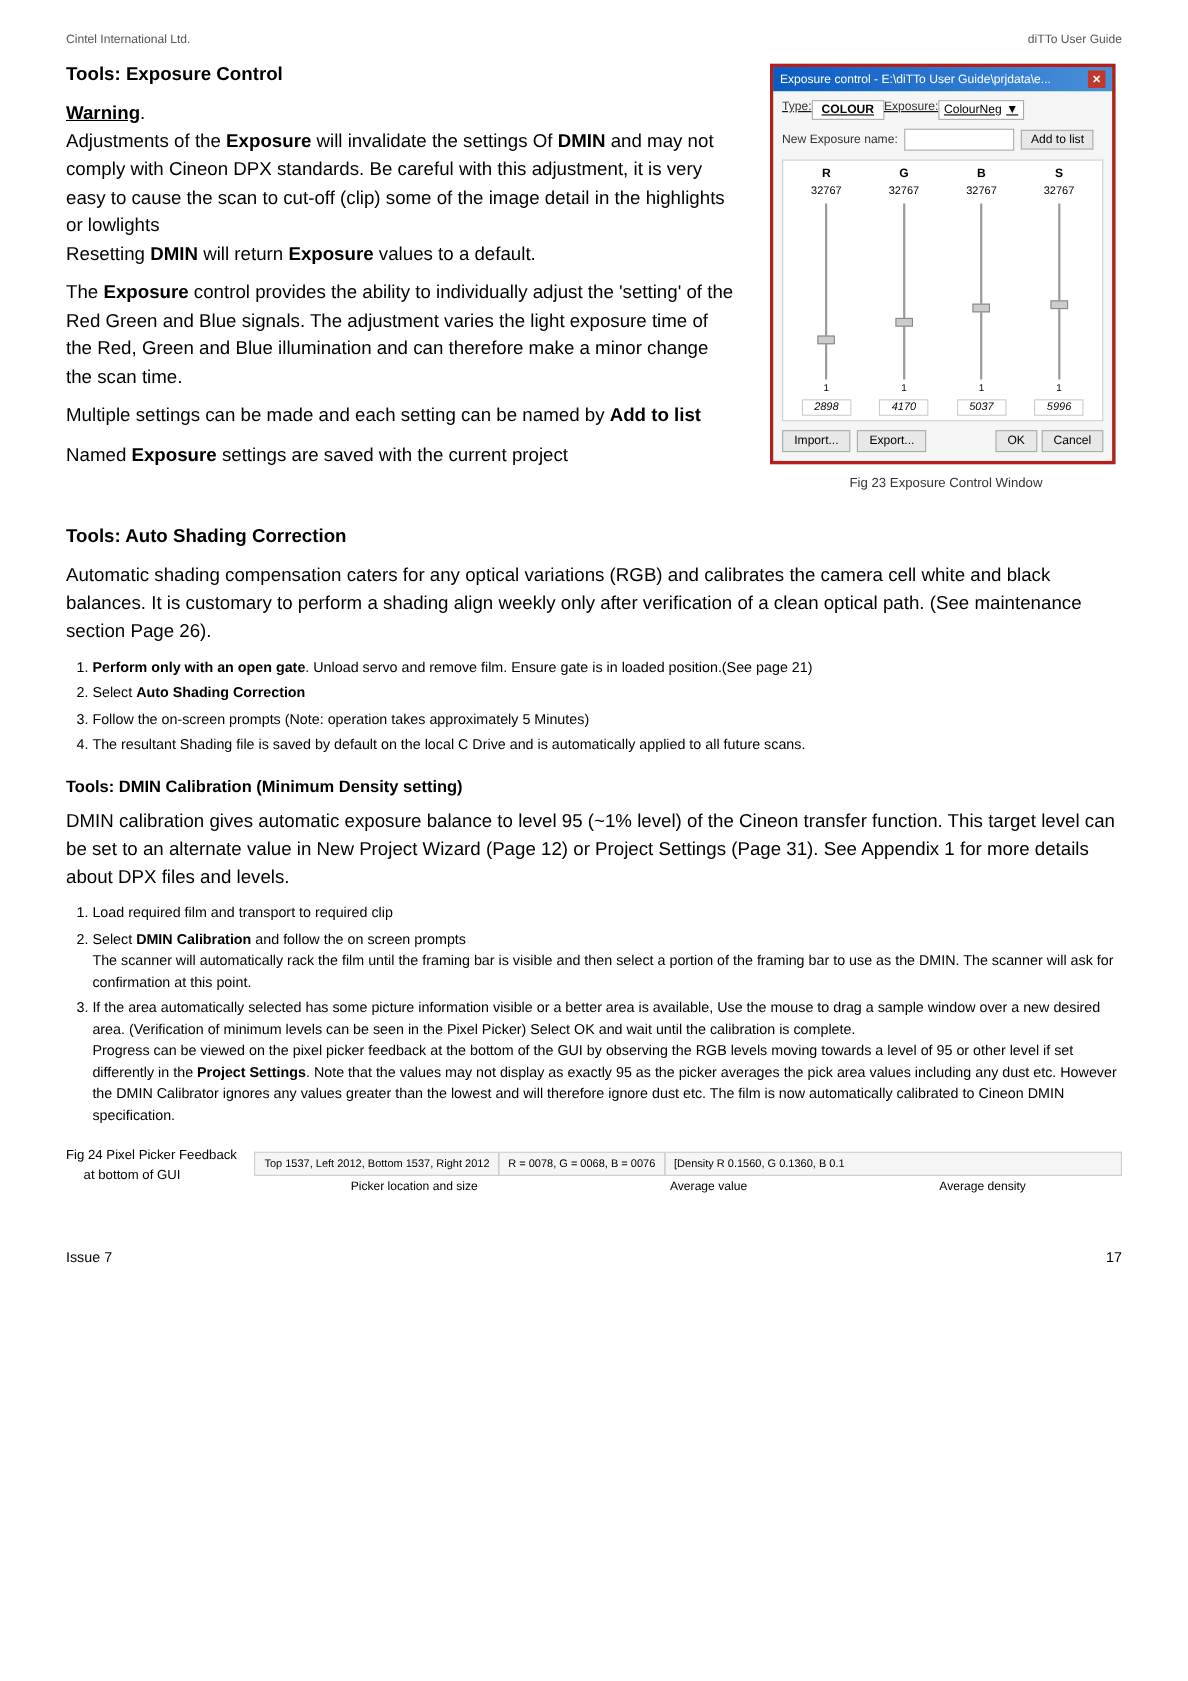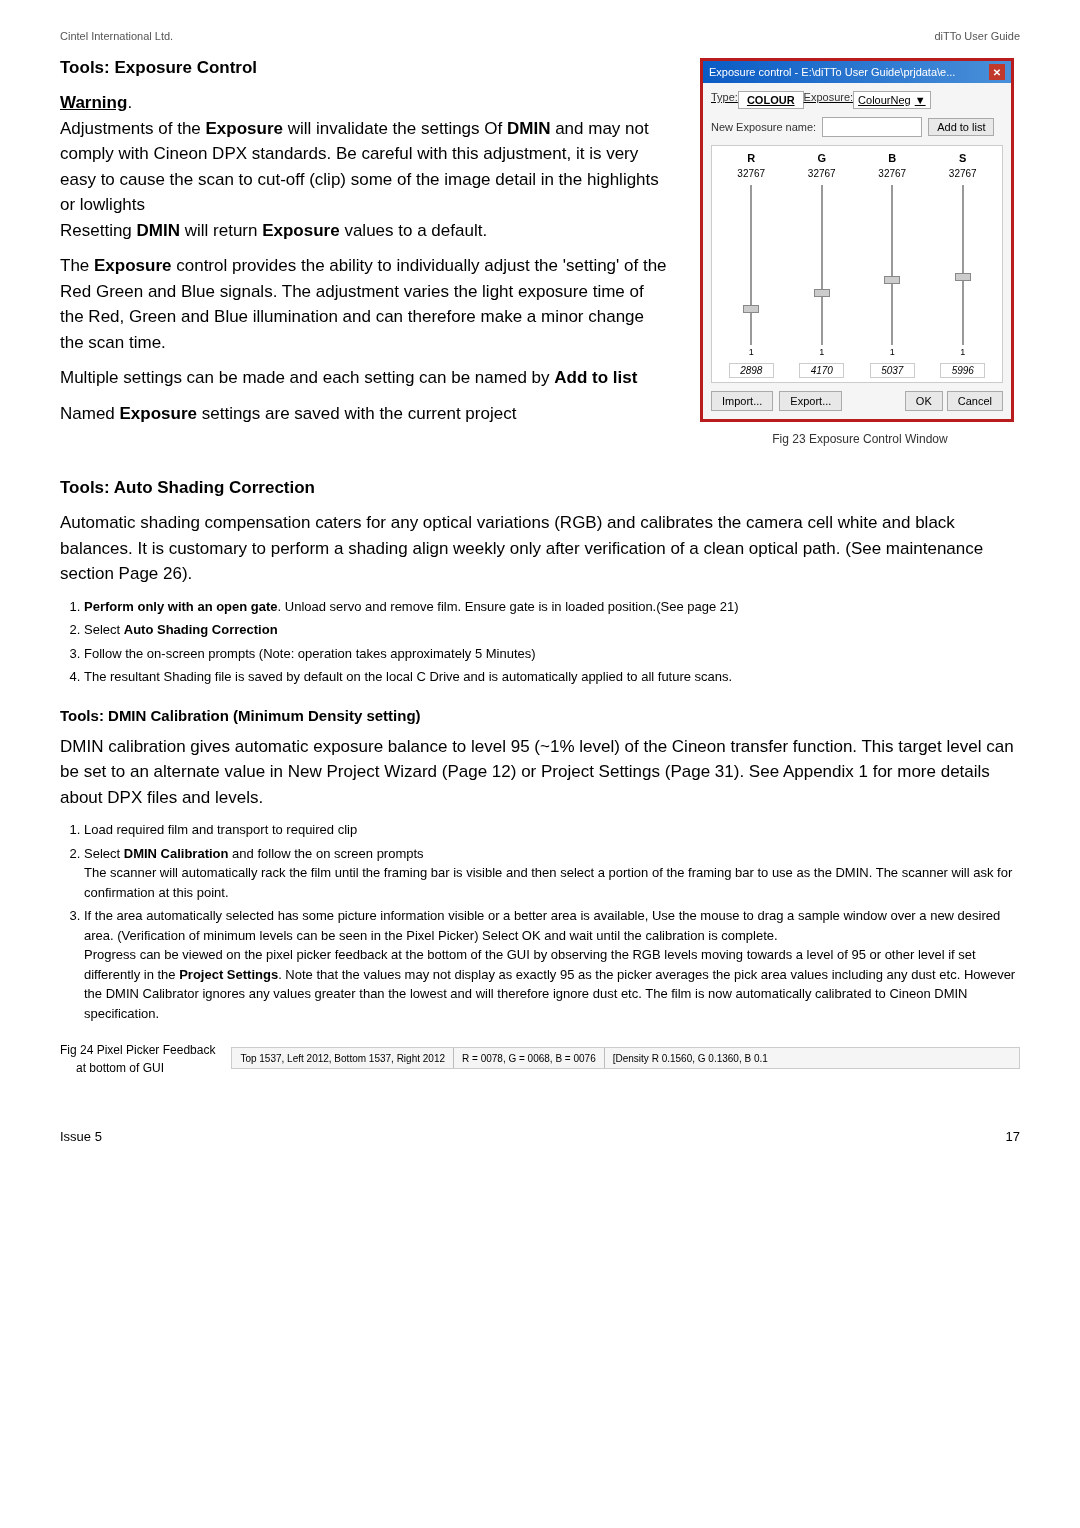--- a/index.html
+++ b/index.html
@@ -438,22 +438,27 @@
           <span>Fig 24 Pixel Picker Feedback</span>
         </div>
         <div class="fig24-label" style="margin-left:16px;">at bottom of GUI</div>
       </div>
       <div style="flex:1;">
         <div class="pixel-picker-bar">
           <span class="picker-cell">Top 1537, Left 2012, Bottom 1537, Right 2012</span>
           <span class="picker-cell">R = 0078,  G = 0068,  B = 0076</span>
           <span class="picker-cell">[Density R  0.1560,  G 0.1360,  B 0.1</span>
         </div>
+        <div class="fig24-columns">
+          <span>Picker location and size</span>
+          <span>Average value</span>
+          <span>Average density</span>
+        </div>
       </div>
     </div>
   </div>
 
   <div class="page-footer">
-    <span>Issue 5</span>
+    <span>Issue 7</span>
     <span>17</span>
   </div>
 
 </div>
 
 </body></html>

